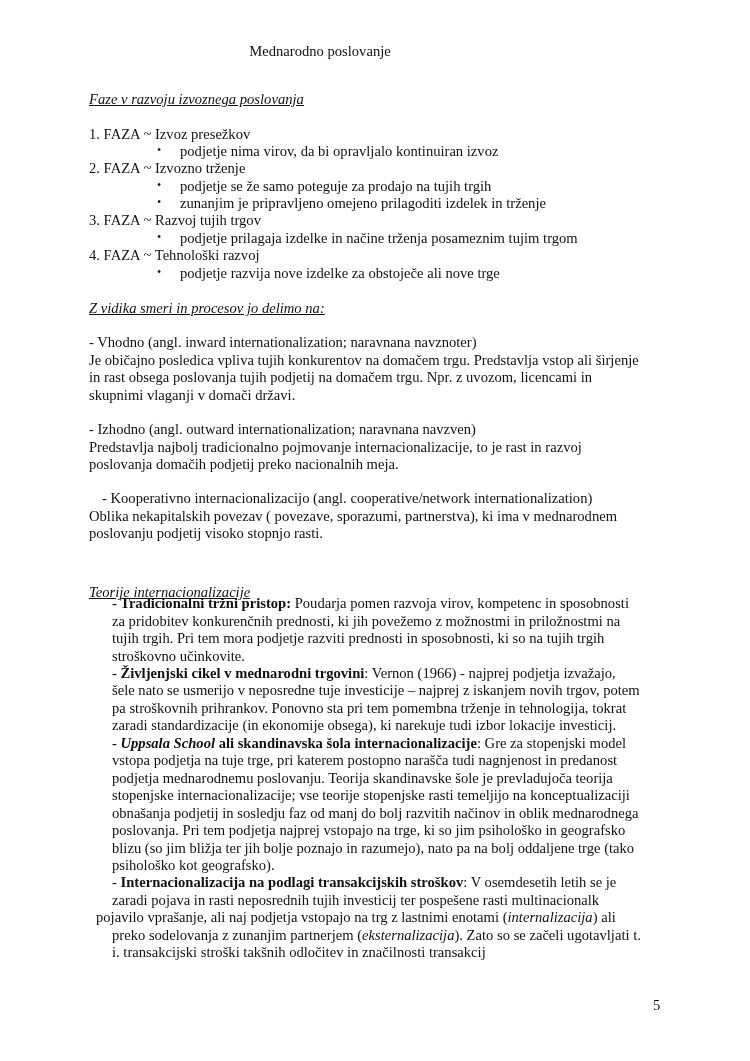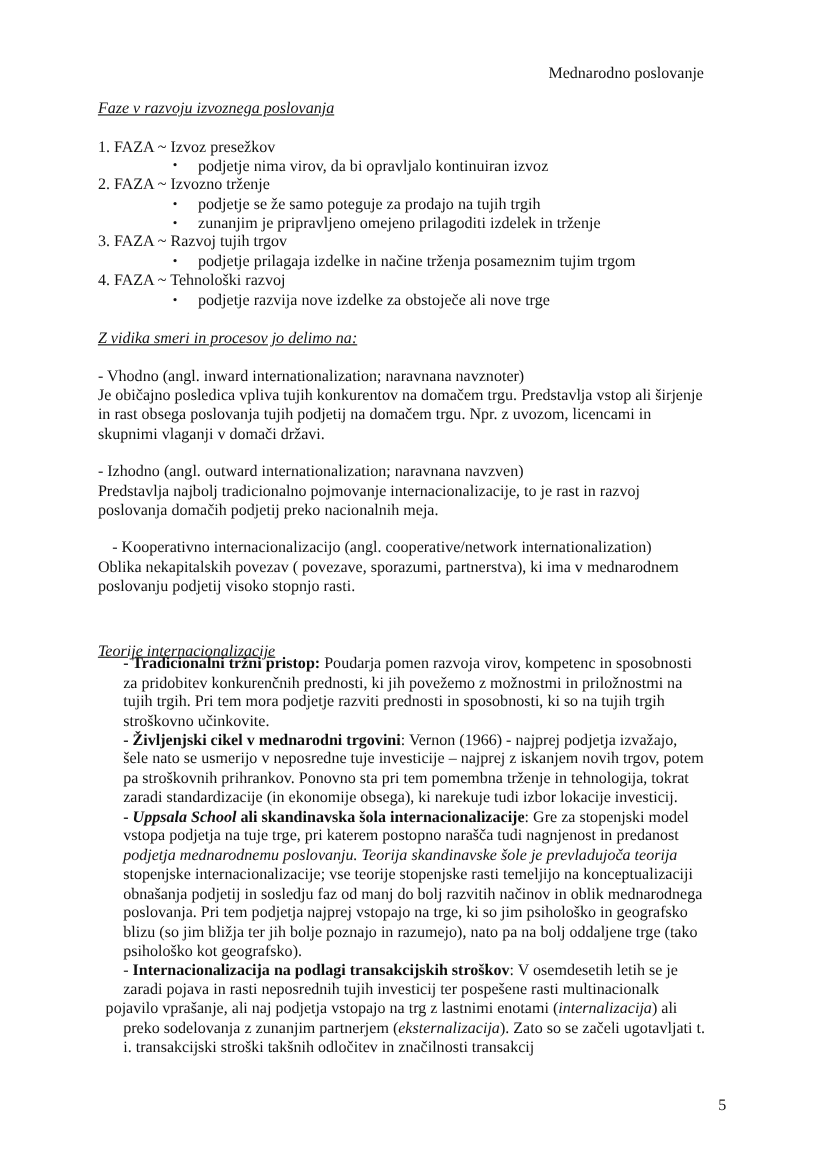--- a/index.html
+++ b/index.html
@@ -1,20 +1,20 @@
 <!DOCTYPE html>
 <html><head>
 <meta charset="utf-8">
 <style>
   html, body { margin: 0; padding: 0; background: #ffffff; }
   body { width: 750px; height: 1061px; position: relative; overflow: hidden;
          font-family: "Liberation Serif", "DejaVu Serif", serif; color: #111; }
   .page { position: absolute; left: 0; top: 0; width: 750px; height: 1061px; }
   .ln { position: absolute; white-space: nowrap; font-size: 14.6px; line-height: 17.5px; }
-  .hdr { left: 0; width: 640px; text-align: right; top: 43px; margin-top: 16px; }
+  .hdr { left: 0; width: 640px; text-align: center; top: 43px; }
   .u { text-decoration: underline; font-style: italic; }
   .b { font-weight: bold; }
   .i { font-style: italic; }
   .bullet { position: absolute; font-size: 12px; }
   .pnum { position: absolute; top: 997px; left: 653px; font-size: 14.6px; }
 </style>
 </head>
 <body>
 
 <div class="page">
@@ -63,21 +63,21 @@
   <div class="ln" style="left:112px;top:630px;">tujih trgih. Pri tem mora podjetje razviti prednosti in sposobnosti, ki so na tujih trgih</div>
   <div class="ln" style="left:112px;top:648px;">stroškovno učinkovite.</div>
 
   <div class="ln" style="left:112px;top:665px;"><span class="b">- Življenjski cikel v mednarodni trgovini</span><span>: Vernon (1966) -  najprej podjetja izvažajo,</span></div>
   <div class="ln" style="left:112px;top:682px;">šele nato se usmerijo v neposredne tuje investicije – najprej z iskanjem novih trgov, potem</div>
   <div class="ln" style="left:112px;top:700px;">pa stroškovnih prihrankov. Ponovno sta pri tem pomembna trženje in tehnologija, tokrat</div>
   <div class="ln" style="left:112px;top:717px;">zaradi standardizacije (in ekonomije obsega), ki narekuje tudi izbor lokacije investicij.</div>
 
   <div class="ln" style="left:112px;top:735px;"><span class="b">- </span><span class="b i">Uppsala School</span><span class="b"> ali skandinavska šola internacionalizacije</span><span>: Gre za stopenjski model</span></div>
   <div class="ln" style="left:112px;top:752px;">vstopa podjetja na tuje trge, pri katerem postopno narašča tudi nagnjenost in predanost</div>
-  <div class="ln" style="left:112px;top:770px;font-style:italic;">podjetja mednarodnemu poslovanju. Teorija skandinavske šole je prevladujoča teorija</div>
+  <div class="ln" style="left:112px;top:770px;">podjetja mednarodnemu poslovanju. Teorija skandinavske šole je prevladujoča teorija</div>
   <div class="ln" style="left:112px;top:787px;">stopenjske internacionalizacije; vse teorije stopenjske rasti temeljijo na konceptualizaciji</div>
   <div class="ln" style="left:112px;top:805px;">obnašanja podjetij in sosledju faz od manj do bolj razvitih načinov in oblik mednarodnega</div>
   <div class="ln" style="left:112px;top:822px;">poslovanja. Pri tem podjetja najprej vstopajo na trge, ki so jim psihološko in geografsko</div>
   <div class="ln" style="left:112px;top:840px;">blizu (so jim bližja ter jih bolje poznajo in razumejo), nato pa na bolj oddaljene trge (tako</div>
   <div class="ln" style="left:112px;top:857px;">psihološko kot geografsko).</div>
 
   <div class="ln" style="left:112px;top:874px;"><span>- </span><span class="b">Internacionalizacija na podlagi transakcijskih stroškov</span><span>: V osemdesetih letih se je</span></div>
   <div class="ln" style="left:112px;top:892px;">zaradi pojava in rasti neposrednih tujih investicij ter pospešene rasti multinacionalk</div>
   <div class="ln" style="left:96px;top:909px;"><span>pojavilo vprašanje, ali naj podjetja vstopajo na trg z lastnimi enotami (</span><span class="i">internalizacija</span><span>) ali</span></div>
   <div class="ln" style="left:112px;top:927px;"><span>preko sodelovanja z zunanjim partnerjem (</span><span class="i">eksternalizacija</span><span>). Zato so se začeli ugotavljati t.</span></div>

